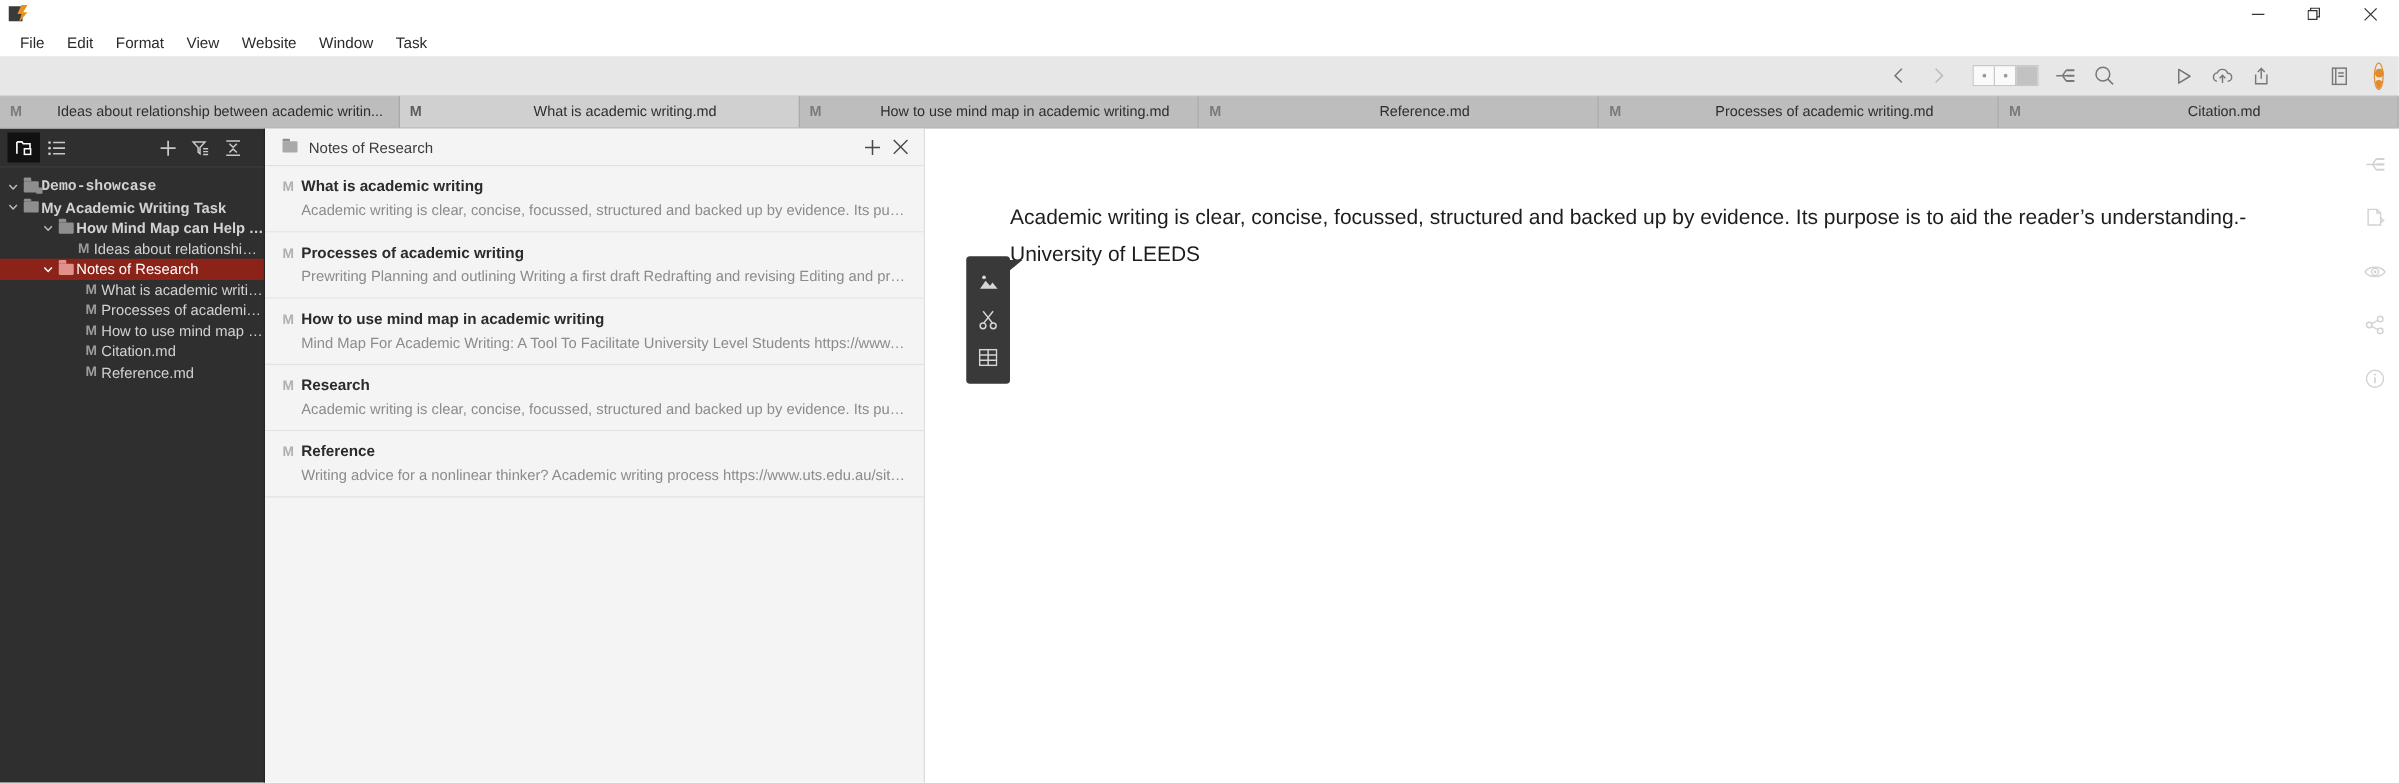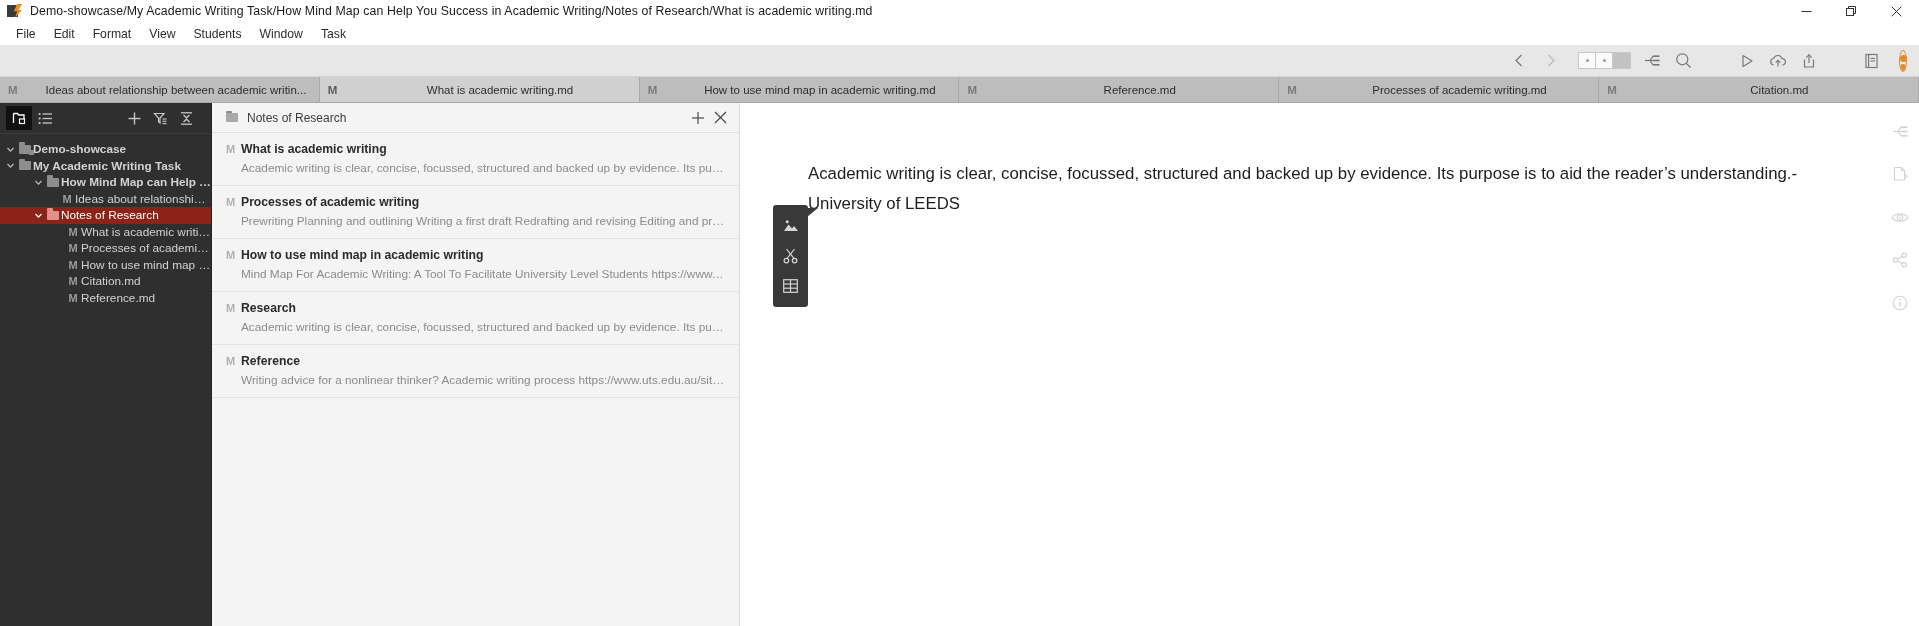--- a/index.html
+++ b/index.html
@@ -255,21 +255,20 @@
   .rr-btn svg { display:block; }
 </style>
 </head>
 <body>
 
 <div class="titlebar">
   <div class="app-icon">
     <div class="sq1"></div>
       <div class="bolt"></div>
   </div>
-  <div class="title-text">Demo-showcase/My Academic Writing Task/How Mind Map can Help You Success in Academic Writing/Notes of Research/What is academic writing.md</div>
   <div class="win-controls">
     <div class="win-btn">
       <svg width="11" height="11" viewBox="0 0 11 11">
           <line x1="0.5" y1="5.5" x2="10.5" y2="5.5" stroke="currentColor" stroke-width="1"></line>
         </svg>
     </div>
     <div class="win-btn">
       <svg width="11" height="11" viewBox="0 0 11 11">
           <rect x="0.5" y="2.5" width="7" height="7" fill="none" stroke="currentColor" stroke-width="1"></rect>
           <polyline points="2.5,2.5 2.5,0.5 9.5,0.5 9.5,7.5 7.5,7.5" fill="none" stroke="currentColor" stroke-width="1"></polyline>
@@ -282,21 +281,21 @@
         </svg>
     </div>
   </div>
 </div>
 
 <div class="menubar">
   <div class="menu-item">File</div>
   <div class="menu-item">Edit</div>
   <div class="menu-item">Format</div>
   <div class="menu-item">View</div>
-  <div class="menu-item">Students</div>
+  <div class="menu-item">Website</div>
   <div class="menu-item">Window</div>
   <div class="menu-item">Task</div>
 </div>
 
 <div class="toolbar">
   <div class="tb-btn">
     <svg width="15" height="15" viewBox="0 0 15 15">
         <polyline points="9.5,2 4,7.5 9.5,13" fill="none" stroke="currentColor" stroke-width="1.2"></polyline>
       </svg>
   </div>
@@ -441,21 +440,21 @@
           <line x1="2" y1="1.8" x2="13" y2="1.8" stroke="currentColor" stroke-width="1.3"></line>
           <polyline points="4.5,4 7.5,6.8 10.5,4" fill="none" stroke="currentColor" stroke-width="1.3"></polyline>
           <line x1="2" y1="13.2" x2="13" y2="13.2" stroke="currentColor" stroke-width="1.3"></line>
           <polyline points="4.5,11 7.5,8.2 10.5,11" fill="none" stroke="currentColor" stroke-width="1.3"></polyline>
         </svg>
       </div>
     </div>
 
     <div class="tree">
 
-      <div class="tree-row root" style="padding-left:4px;">
+      <div class="tree-row root" style="padding-left:4px;font-family:Liberation Mono, monospace;">
         <span class="chev">
           <svg width="9" height="9" viewBox="0 0 9 9">
               <polyline points="1.5,3 4.5,6.2 7.5,3" fill="none" stroke="currentColor" stroke-width="1.2"></polyline>
             </svg>
         </span>
         <span class="ic">
             <span class="folder-ic stack"></span>
           </span>
         <span class="label">Demo-showcase</span>
       </div>

